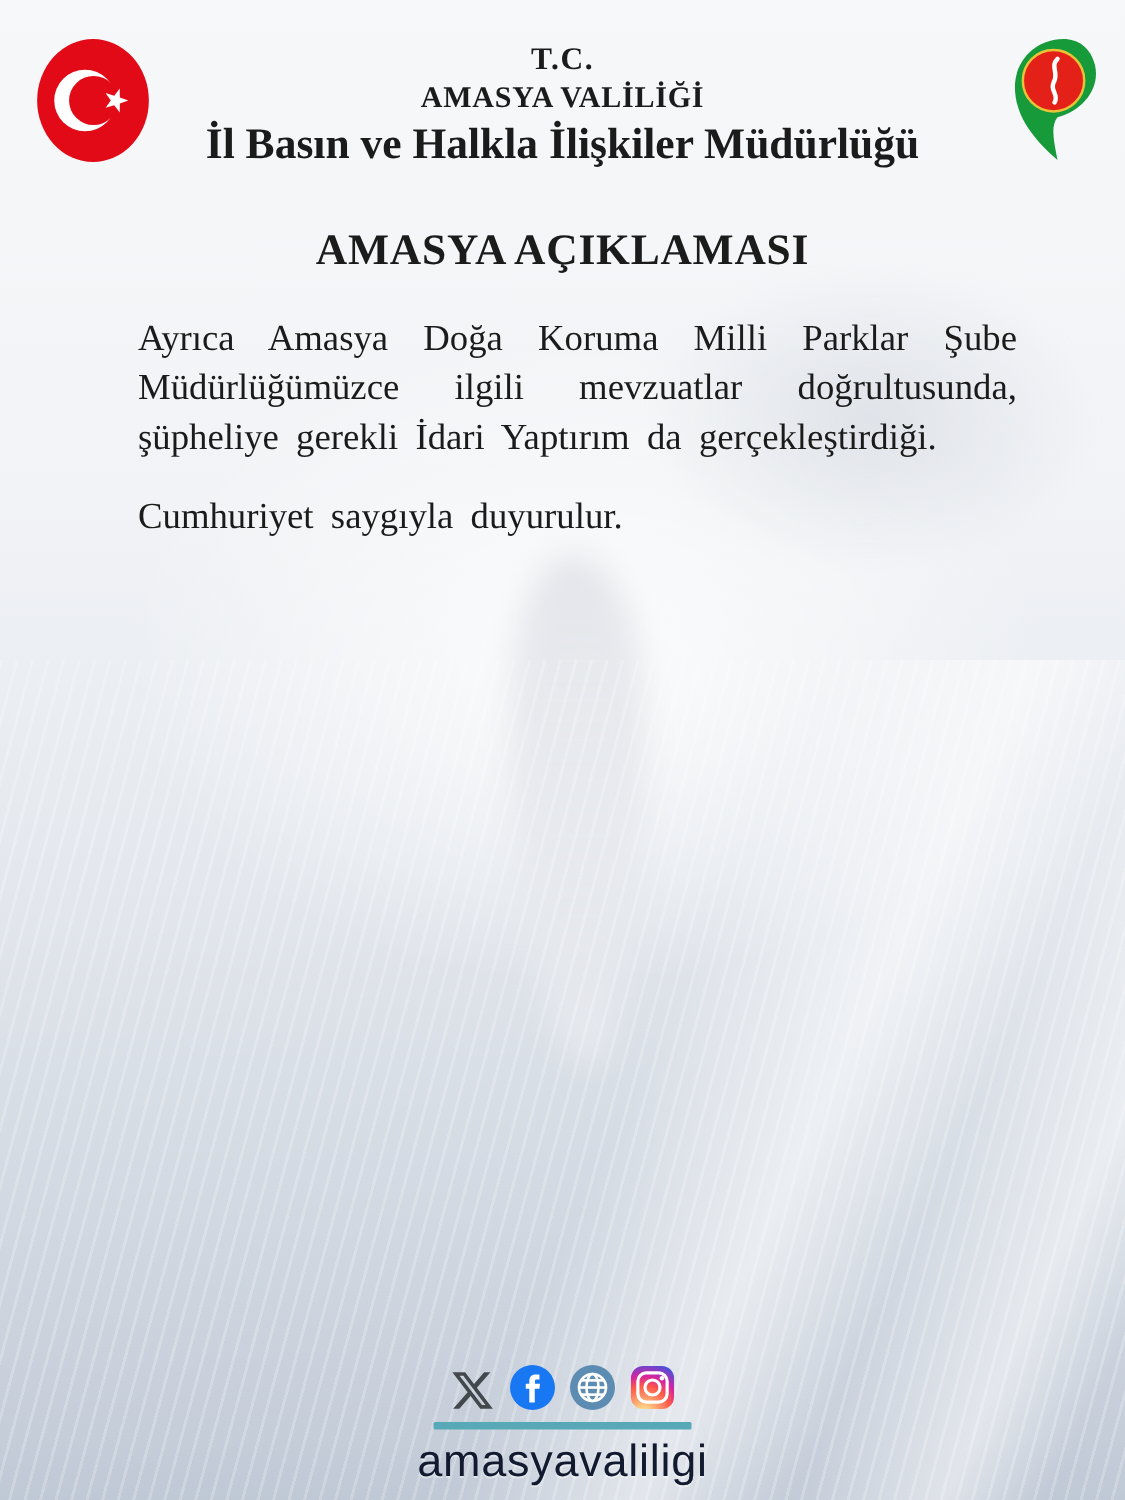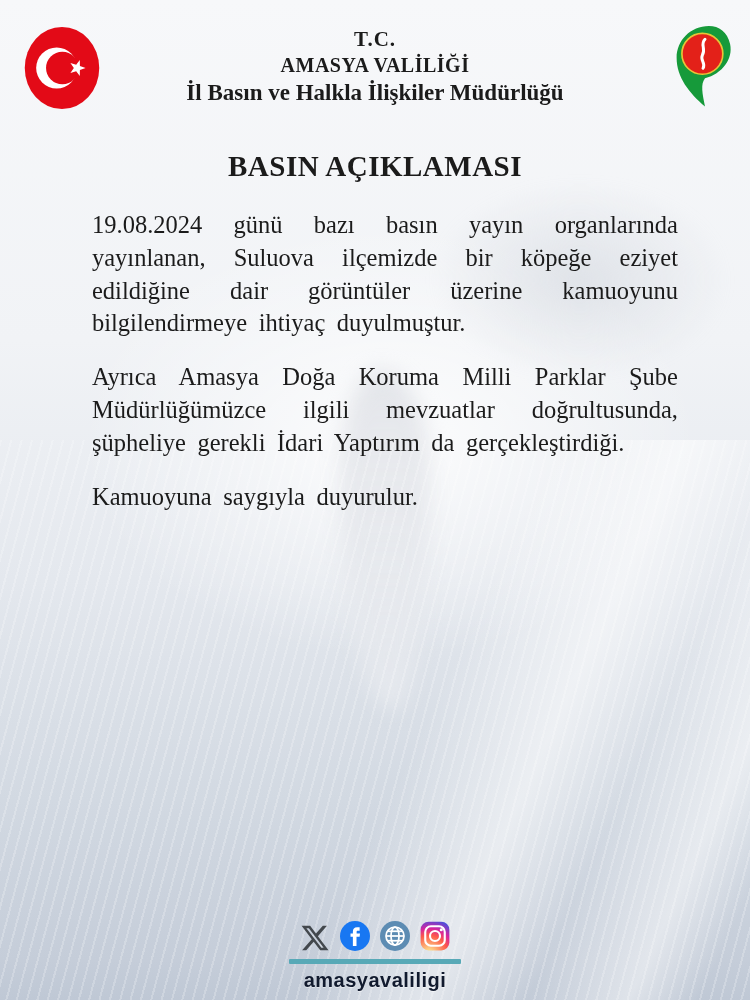--- a/index.html
+++ b/index.html
@@ -33,32 +33,32 @@
   }
   .bg-cloud {
     position: absolute; left: 430px; top: 180px; width: 300px; height: 200px;
     background: radial-gradient(closest-side, rgba(205,210,218,0.5), rgba(205,210,218,0));
     filter: blur(6px);
     pointer-events: none;
   }
 
   .header {
     position: relative;
-    display: flex; justify-content: space-between; align-items: flex-end;
+    display: flex; justify-content: space-between; align-items: center;
     padding: 24px 12px 0 24px;
   }
   .emblem { flex: 0 0 auto; }
   .org-block {
     position: absolute; left: 50%; transform: translateX(-50%);
     top: 26px; text-align: center; width: 520px;
     font-weight: bold; line-height: 1.28;
   }
   .org-line1 { font-size: 21px; letter-spacing: 1px; }
   .org-line2 { font-size: 20px; letter-spacing: 0.5px; }
-  .org-line3 { font-size: 23px; }
+  .org-line3 { font-size: 29px; }
 
   .doc-title {
     margin-top: 36px;
     text-align: center;
     font-size: 29px;
     font-weight: bold;
     letter-spacing: 0.5px;
     position: relative;
   }
 
@@ -83,22 +83,22 @@
   .social-row .icon { display: inline-flex; width: 30px; height: 30px; }
   .social-row .icon svg { width: 100%; height: 100%; }
   .icon-x svg { width: 26px; height: 26px; margin-top: 2px; }
 
   .teal-divider {
     width: 172px; height: 5px; margin: 7px auto 5px auto;
     background: #58a9b7; border-radius: 1px;
   }
   .handle {
     font-family: "Liberation Sans", sans-serif;
-    font-weight: bold;
-    font-size: 20px;
+    font-weight: normal;
+    font-size: 30px;
     color: #111a2e;
     text-shadow: 0 1px 0 rgba(255,255,255,0.45);
     letter-spacing: 0.5px;
   }
 </style>
 </head>
 <body>
 
 <div class="page">
   <div class="bg-cloud"></div>
@@ -125,26 +125,25 @@
 
     <span class="emblem">
       <svg width="66" height="86" viewBox="0 0 100 128" aria-hidden="true">
         <path fill="#169a3a" d="M56,2 C28,2 7,24 7,50 C7,80 26,103 50,124 C46,104 43,90 50,81 C76,74 93,52 88,29 C84,11 71,2 56,2 Z"></path>
         <circle cx="46" cy="44" r="31" fill="#e32119" stroke="#e9c437" stroke-width="2.5"></circle>
         <path d="M50,22 C42,30 52,36 46,46 C42,54 52,58 47,66" fill="none" stroke="#ffffff" stroke-width="4.5" stroke-linecap="round"></path>
       </svg>
     </span>
   </div>
 
-  <h1 class="doc-title">BASIN AÇIKLAMASI</h1>
+  <h1 class="doc-title">AMASYA AÇIKLAMASI</h1>
 
   <main class="body-text">
-    <p>19.08.2024 günü bazı basın yayın organlarında yayınlanan, Suluova ilçemizde bir köpeğe eziyet edildiğine dair görüntüler üzerine kamuoyunu bilgilendirmeye ihtiyaç duyulmuştur.</p>
     <p>Ayrıca Amasya Doğa Koruma Milli Parklar Şube Müdürlüğümüzce ilgili mevzuatlar doğrultusunda, şüpheliye gerekli İdari Yaptırım da gerçekleştirdiği.</p>
-    <p class="no-justify">Kamuoyuna saygıyla duyurulur.</p>
+    <p class="no-justify">Cumhuriyet saygıyla duyurulur.</p>
   </main>
 
   <div class="footer">
     <div class="social-row">
       <span class="icon icon-x">
         <svg viewBox="0 0 24 24" aria-hidden="true">
           <path fill="#43484d" d="M18.244 2.25h3.308l-7.227 8.26 8.502 11.24H16.17l-5.214-6.817L4.99 21.75H1.68l7.73-8.835L1.254 2.25H8.08l4.713 6.231zm-1.161 17.52h1.833L7.084 4.126H5.117z"></path>
         </svg>
       </span>
       <span class="icon">

